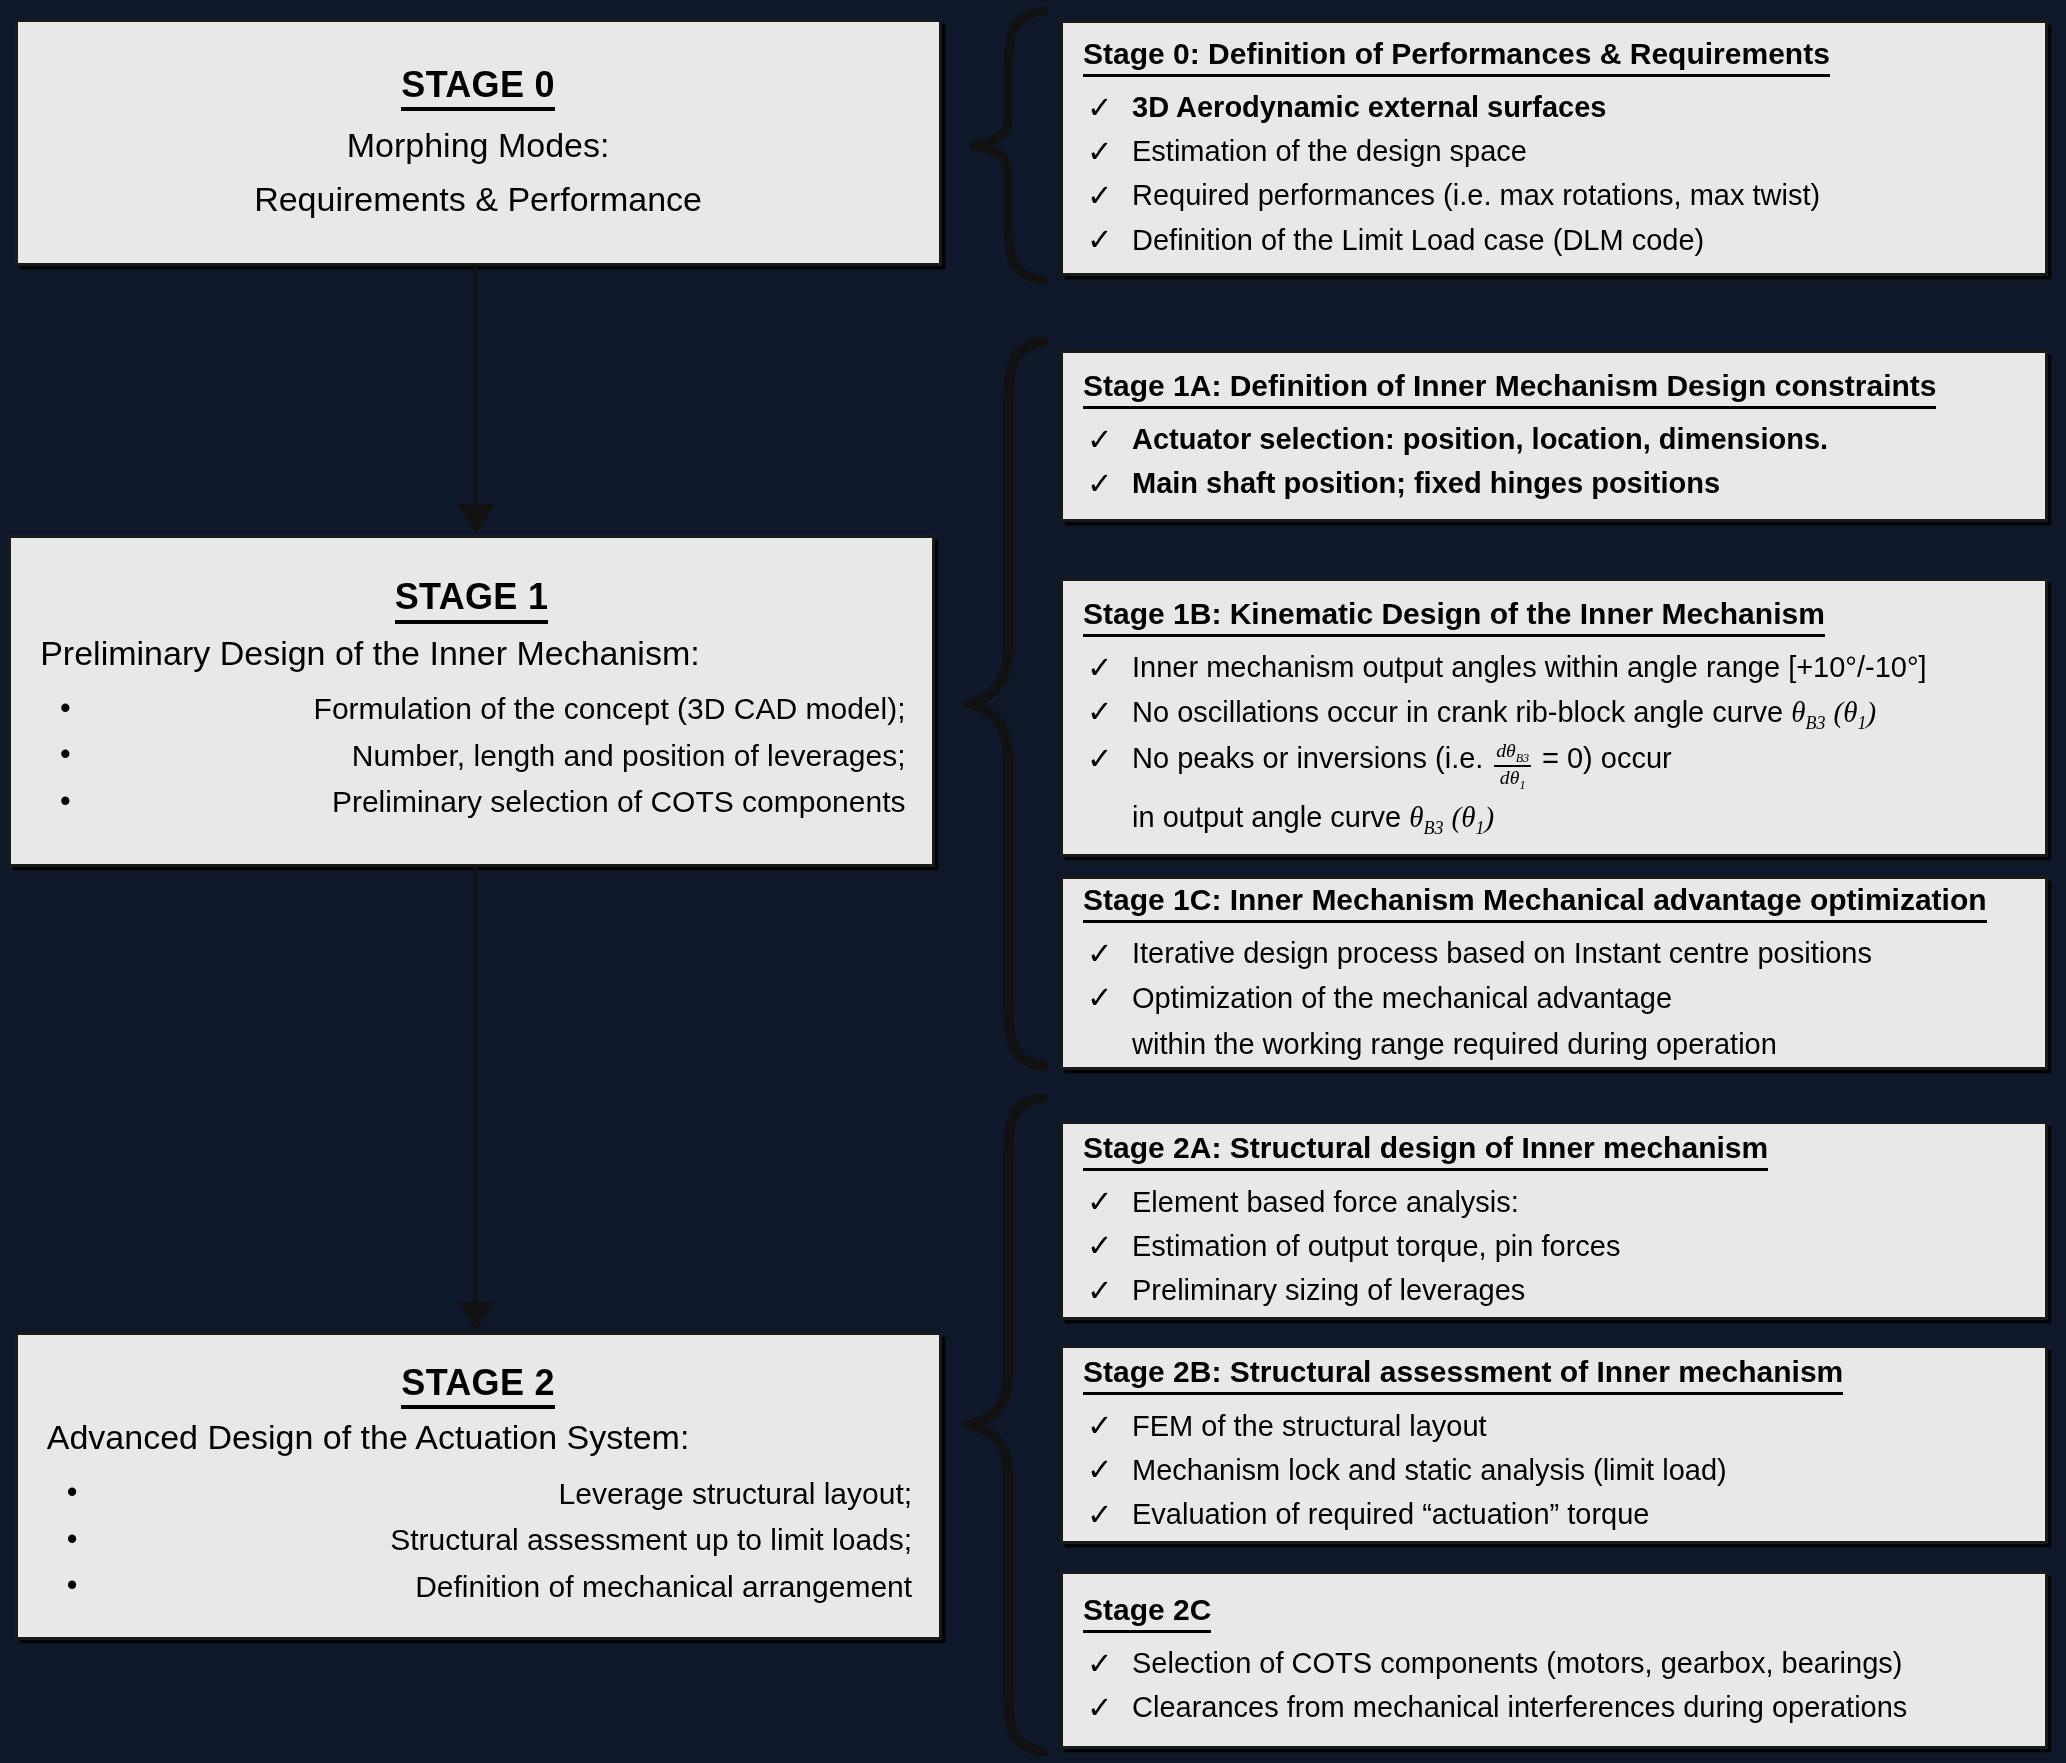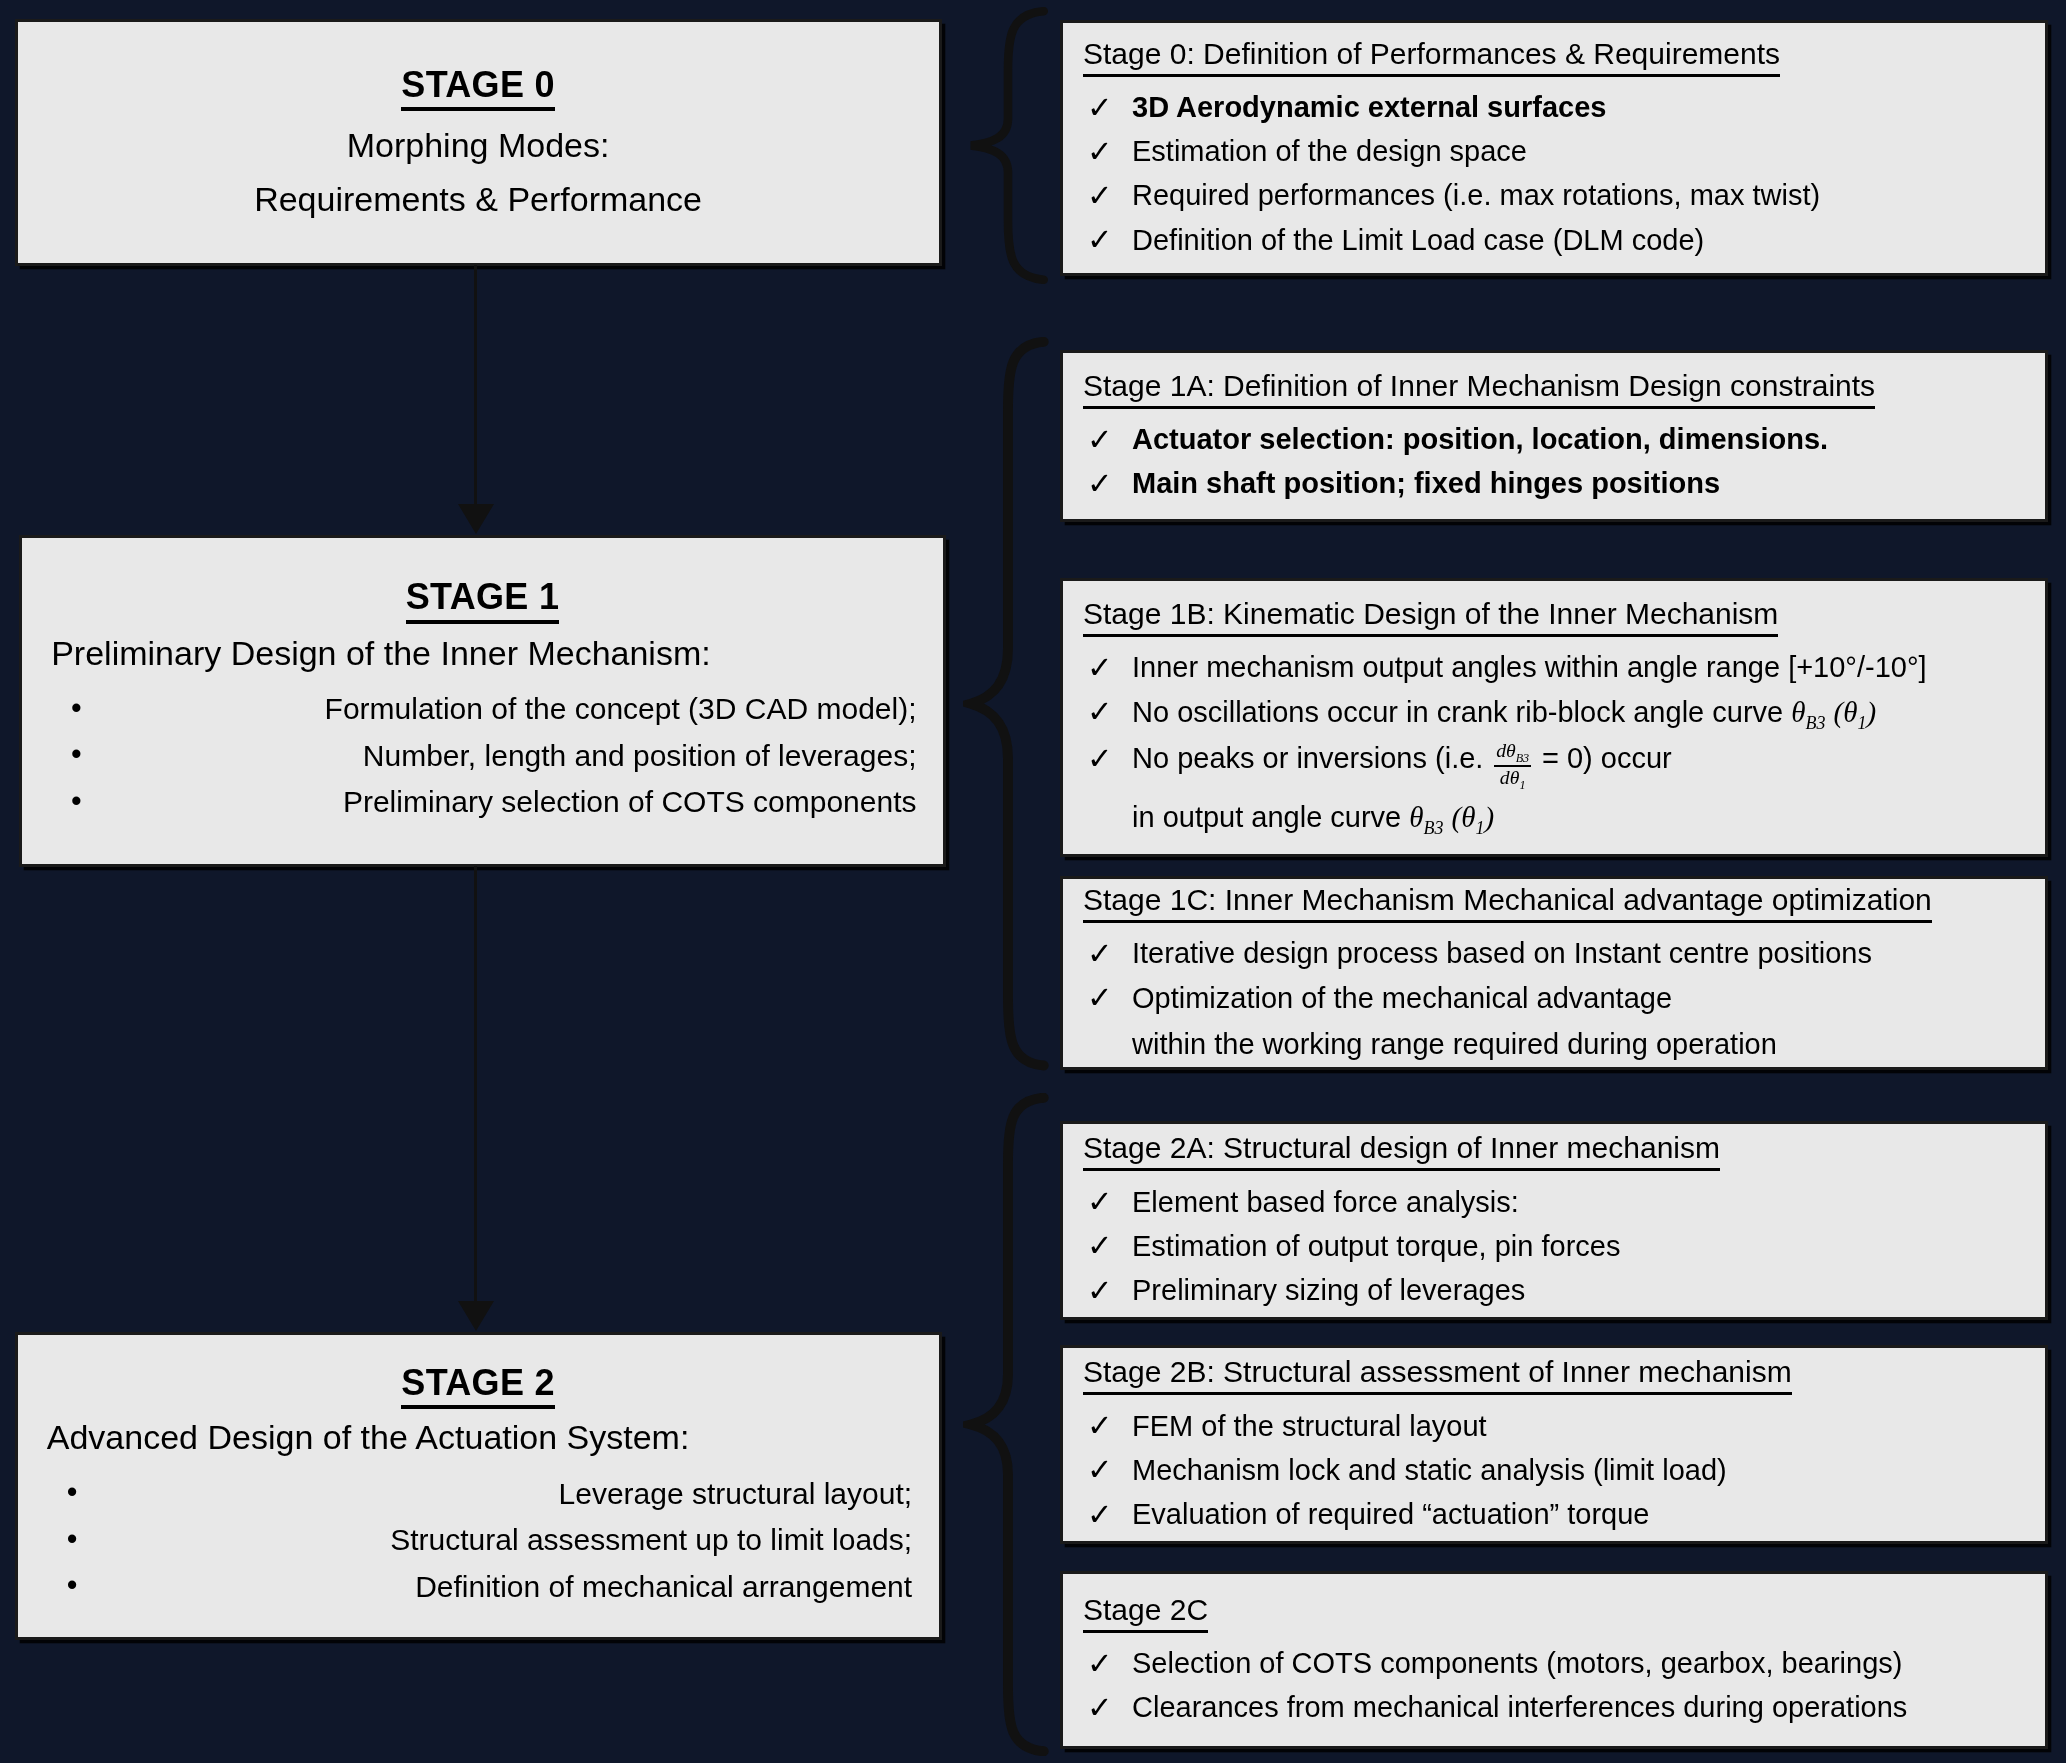--- a/index.html
+++ b/index.html
@@ -83,21 +83,21 @@
   }
 
   
   .detail-box {
     padding: 17px 20px 14.6px 20px;
     display: flex;
     flex-direction: column;
     justify-content: center;
   }
   .detail-title {
-    font-weight: normal;
+    font-weight: bold;
     font-size: 30px;
     line-height: 1.2;
     display: inline-block;
     border-bottom: 3.3px solid #000;
     padding-bottom: 2px;
     margin-bottom: 6.6px;
     align-self: flex-start;
   }
   .check-list {
     list-style: none;
@@ -173,21 +173,21 @@
     <div class="stage-title">
       <u>STAGE 0</u>
     </div>
     <div class="stage-subtitle">Morphing Modes:</div>
     <div class="stage-subtitle" style="margin-top:12px;">Requirements &amp; Performance</div>
   </div>
 
   <div class="arrow-line" style="left:474px; top:265px; height:240px;"></div>
   <div class="arrow-head" style="left:458px; top:504px;"></div>
 
-  <div class="box stage-box shadowed" style="left:19px; top:535px; width:927px; height:332px; padding:13.3px 26.5px;">
+  <div class="box stage-box shadowed" style="left:8px; top:535px; width:927px; height:332px; padding:13.3px 26.5px;">
     <div class="stage-title">
       <u>STAGE 1</u>
     </div>
     <div class="stage-subtitle left-al" style="margin-top:10.6px;">Preliminary Design of the Inner Mechanism:</div>
     <ul class="bullet-list">
       <li>Formulation of the concept (3D CAD model);</li>
       <li>Number, length and position of leverages;</li>
       <li>Preliminary selection of COTS components</li>
     </ul>
   </div>

